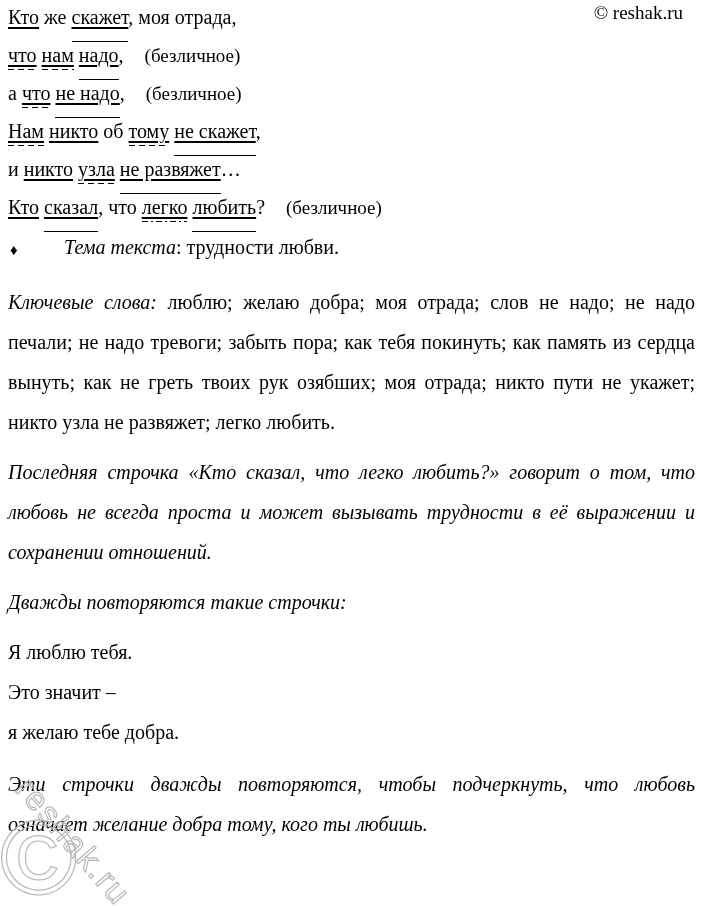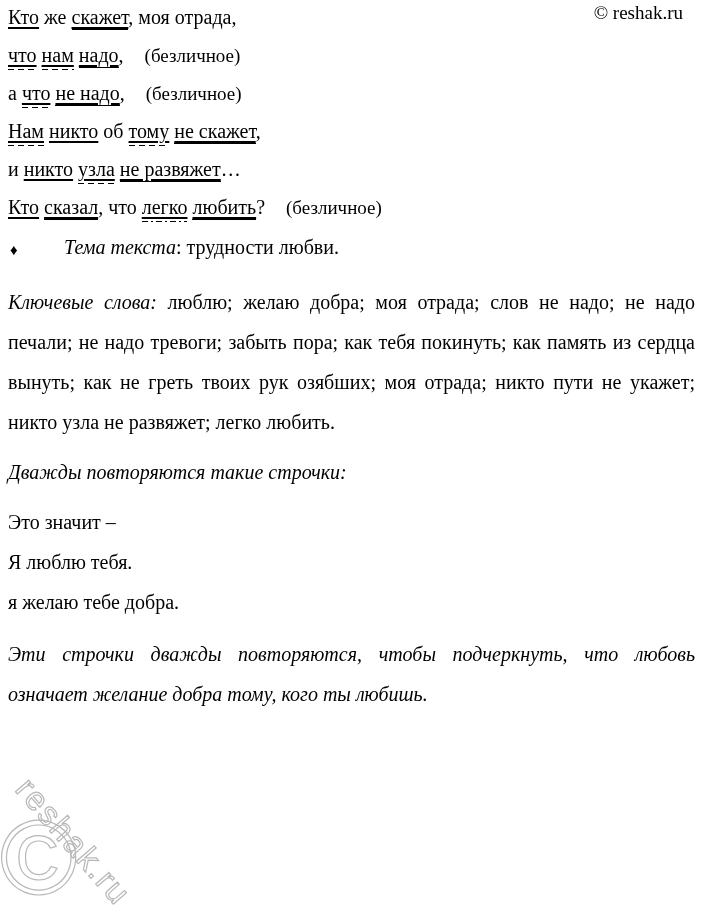--- a/index.html
+++ b/index.html
@@ -34,21 +34,21 @@
   }
   .u-subj {
     text-decoration: underline;
     text-decoration-thickness: 1.5px;
     text-underline-offset: 3px;
   }
   .u-pred {
     text-decoration: underline;
     text-decoration-thickness: 1.5px;
     text-underline-offset: 3px;
-    padding-bottom: 2px;
+    padding-bottom: 14px;
     background: linear-gradient(#000, #000) left bottom / 100% 1.5px no-repeat;
   }
   .u-obj {
     text-decoration: underline;
     text-decoration-thickness: 1.5px;
     text-underline-offset: 3px;
     padding-bottom: 4px;
     background: repeating-linear-gradient(90deg, #000 0 6px, transparent 6px 10px) left bottom / 100% 1.5px no-repeat;
     margin-top: 13px;
   }
@@ -118,25 +118,26 @@
 
   <div class="bullet-line">
     <span class="bullet-marker">♦</span>
     <span class="ital">Тема текста</span><span>: трудности любви.</span>
   </div>
 
   <p class="para">
     <span class="ital">Ключевые слова:</span><span> люблю; желаю добра; моя отрада; слов не надо; не надо печали; не надо тревоги; забыть пора; как тебя покинуть; как память из сердца вынуть; как не греть твоих рук озябших; моя отрада; никто пути не укажет; никто узла не развяжет; легко любить.</span>
   </p>
 
+  <p class="para italic">Последняя строчка «Кто сказал, что легко любить?» говорит о том, что любовь не всегда проста и может вызывать трудности в её выражении и сохранении отношений.</p>
 
   <p class="para italic">Дважды повторяются такие строчки:</p>
 
+  <p class="plain-line">Я люблю тебя.</p>
   <p class="plain-line">Это значит –</p>
-  <p class="plain-line">Я люблю тебя.</p>
   <p class="plain-line">я желаю тебе добра.</p>
 
   <p class="para italic final-gap">Эти строчки дважды повторяются, чтобы подчеркнуть, что любовь означает желание добра тому, кого ты любишь.</p>
 
 </div>
 
 <svg class="watermark" width="210" height="150" viewBox="0 0 210 150" xmlns="http://www.w3.org/2000/svg">
   <g fill="none" stroke="#b8b8b8" stroke-width="1.2" font-family="Liberation Sans, DejaVu Sans, sans-serif">
     <text x="0" y="138" font-size="105">©</text>
     <text font-size="33" letter-spacing="2" transform="translate(14 34) rotate(49)" x="0" y="0">reshak.ru</text>

